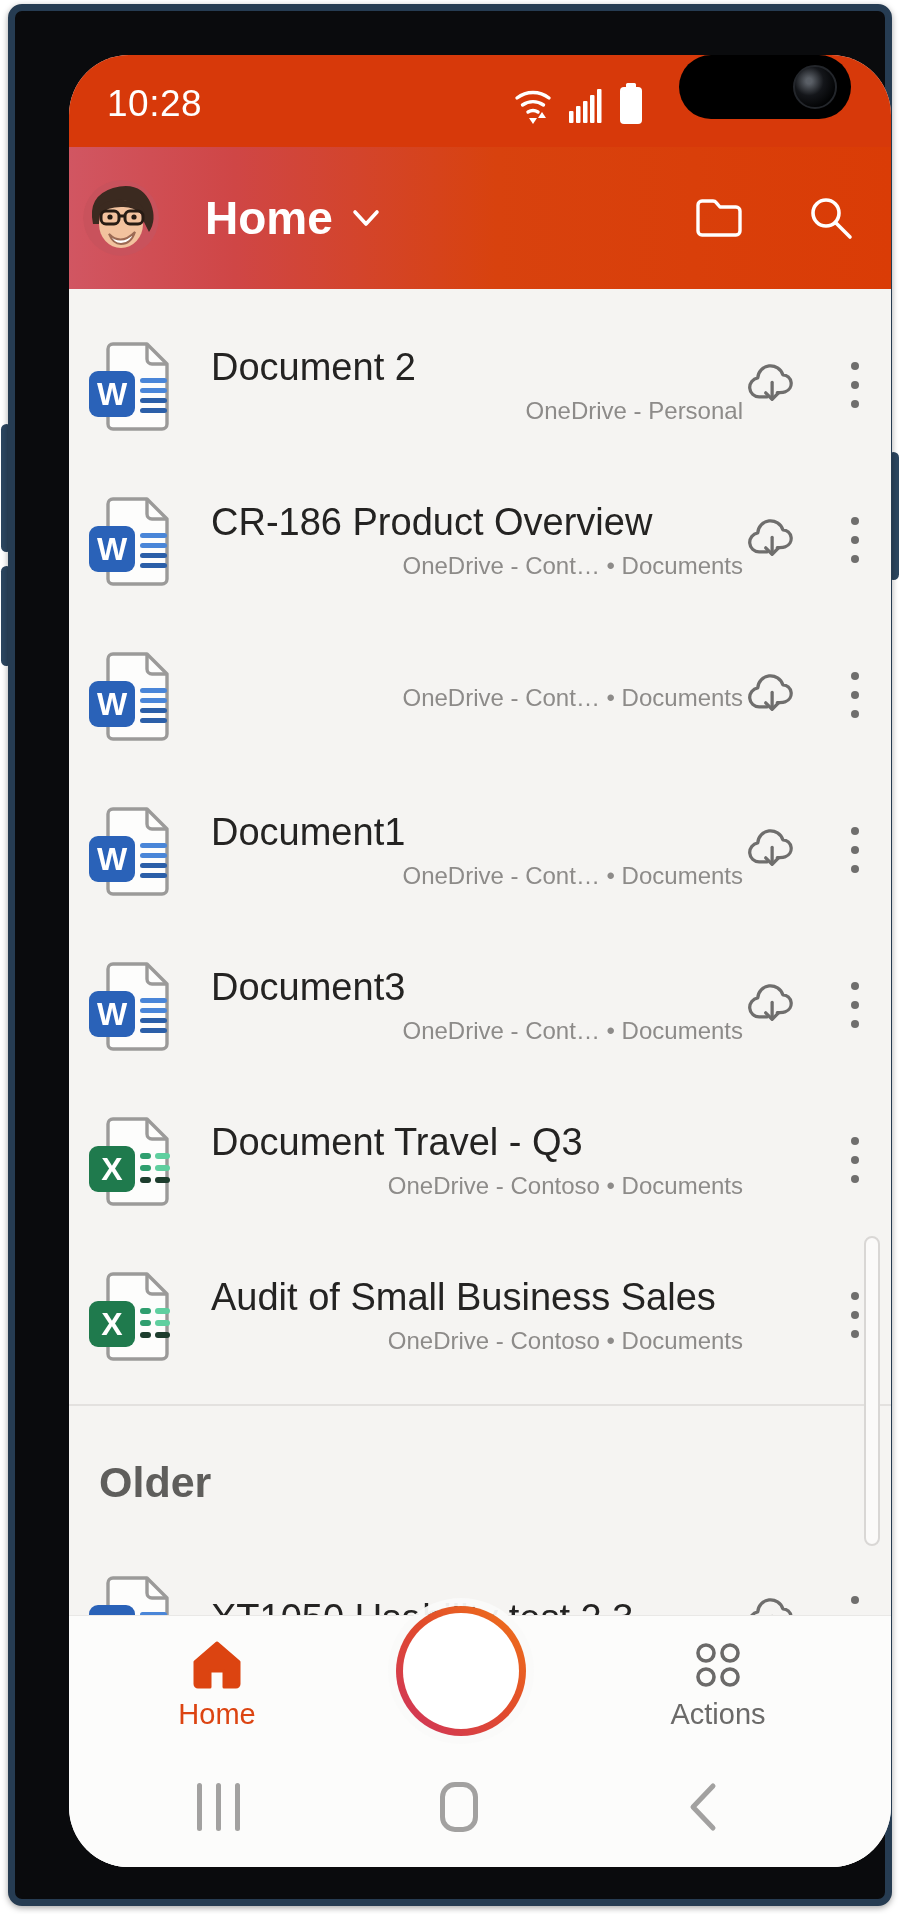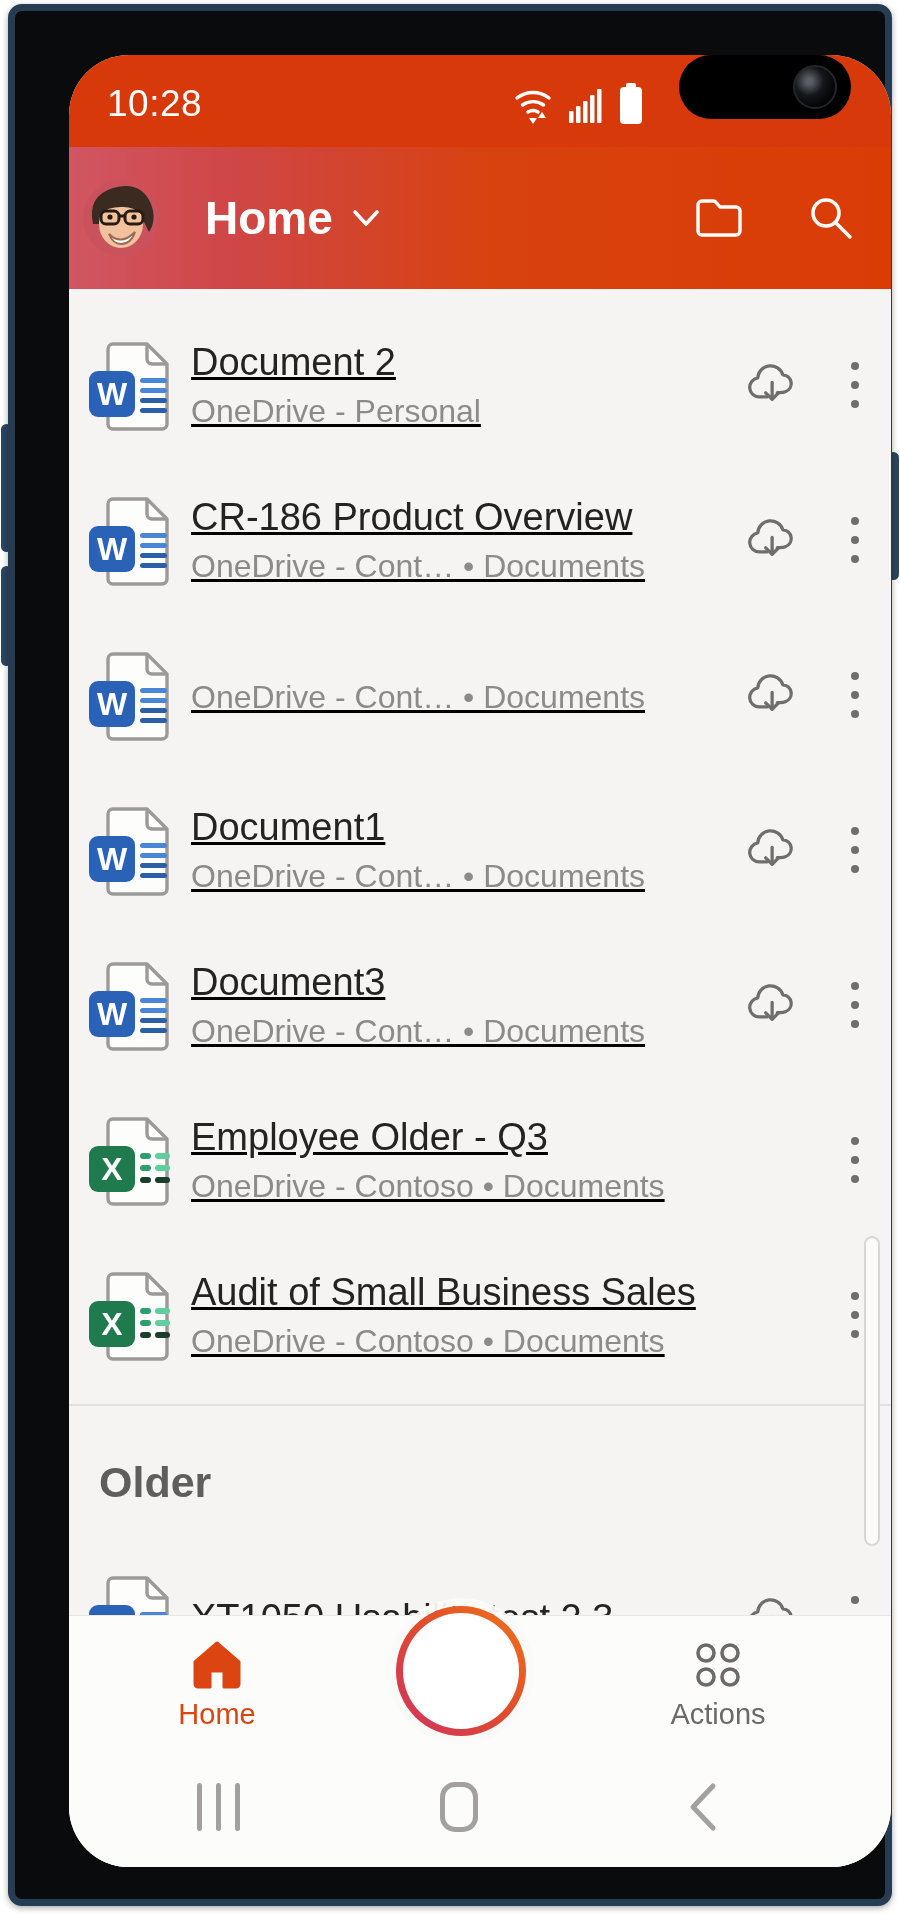--- a/index.html
+++ b/index.html
@@ -42,23 +42,23 @@
   .hicon { width:64px; height:64px; display:flex; align-items:center; justify-content:center; }
   .hicon + .hicon { margin-left:48px; }
 
   
   .list { padding-top:18px; }
   .row { height:155px; display:flex; align-items:center; padding:0 26px 0 14px; }
   .doc-icon { width:100px; height:100px; flex:none; position:relative; }
   .doc-icon svg { display:none; width:100px; height:100px; }
   .doc-icon.word .ic-word { display:block; }
   .doc-icon.excel .ic-excel { display:block; }
-  .row-text { flex:1; margin-left:8px; min-width:0;text-decoration:underline; }
+  .row-text { flex:1; margin-left:28px; min-width:0; }
   .row-title { font-size:38px; color:#242322; line-height:1.25; white-space:nowrap; }
-  .row-sub { font-size:32px; color:#8d8b89; margin-top:6px; white-space:nowrap; }
+  .row-sub { font-size:24px; color:#8d8b89; margin-top:6px; white-space:nowrap;text-align:right; }
   .cloud { width:58px; height:58px; flex:none; margin-right:44px; }
   .cloud.hidden { visibility:hidden; }
   .kebab { width:20px; flex:none; display:flex; flex-direction:column; align-items:center; gap:11px; padding:10px 2px; }
   .kebab i { width:8px; height:8px; border-radius:50%; background:#6f6e6d; }
 
   .divider { height:2px; background:#e3e1df; margin-top:12px; }
   .older-label { font-size:43px; font-weight:700; color:#5f5e5c; margin:52px 0 34px 30px; }
 
   
   .scrollthumb { position:absolute; right:11px; top:1181px; width:16px; height:310px;
@@ -363,21 +363,21 @@
           <rect x="57" y="43" width="11" height="6" rx="3" fill="#2f9e6e"></rect>
                   <rect x="72" y="43" width="15" height="6" rx="3" fill="#5fcf9f"></rect>
           <rect x="57" y="55" width="11" height="6" rx="3" fill="#2f9e6e"></rect>
                   <rect x="72" y="55" width="15" height="6" rx="3" fill="#5fcf9f"></rect>
           <rect x="57" y="67" width="11" height="6" rx="3" fill="#1d3d2d"></rect>
                   <rect x="72" y="67" width="15" height="6" rx="3" fill="#1d3d2d"></rect>
         </g>
       </svg>
     </div>
     <div class="row-text">
-      <div class="row-title">Employee Older - Q3</div>
+      <div class="row-title">Document Travel - Q3</div>
       <div class="row-sub">OneDrive - Contoso • Documents</div>
     </div>
     <div class="cloud hidden">
       <svg width="58" height="58" viewBox="0 0 46 46">
         <g fill="none" stroke="#6f6e6d" stroke-width="2.6" stroke-linecap="round" stroke-linejoin="round">
           <path d="M19 32.5 h-6.2 a7.6 7.6 0 0 1-1.1-15.1 a10.2 10.2 0 0 1 19.9-2.5 A6.9 6.9 0 0 1 33.6 28.3 c-1.3.6-2.6.7-4.6.7 h-1.8"></path>
           <path d="M23.1 21 v12.8"></path>
           <path d="M18 29.2 l5.1 5.1 5.1-5.1"></path>
         </g>
       </svg>

